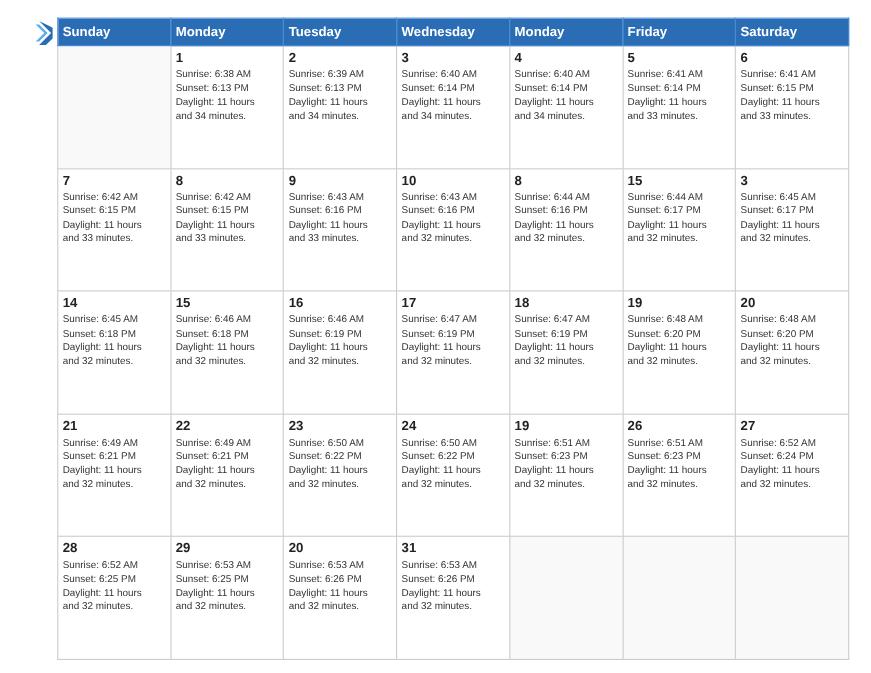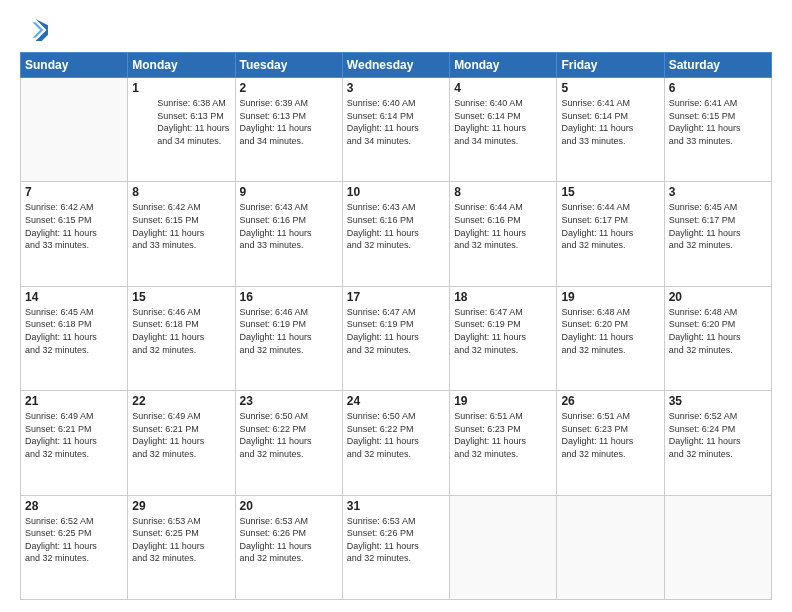--- a/index.html
+++ b/index.html
@@ -8,21 +8,21 @@
       height: 612px;
       font-family: Arial, sans-serif;
       background: #fff;
       overflow: hidden;
     }
     .page {
       width: 792px;
       height: 612px;
       padding: 16px 20px 12px 20px;
       display: flex;
-      flex-direction: column;
+      flex-direction: row;
     }
     .header {
       display: flex;
       align-items: flex-start;
       justify-content: space-between;
       margin-bottom: 8px;
     }
     .logo {
       display: flex;
       align-items: center;
@@ -124,21 +124,21 @@
           <th>Monday</th>
           <th>Friday</th>
           <th>Saturday</th>
         </tr>
     </thead>
     <tbody id="calendar-body">
         <tr>
           <td class="empty"></td>
           <td>
             <span class="day-num">1</span>
-            <div class="day-info" style="white-space: pre-line; margin-left: 25px;">Sunrise: 6:38 AM
+            <div class="day-info" style="white-space: pre-line;">Sunrise: 6:38 AM
 Sunset: 6:13 PM
 Daylight: 11 hours
 and 34 minutes.</div>
           </td>
           <td>
             <span class="day-num">2</span>
             <div class="day-info" style="white-space: pre-line;">Sunrise: 6:39 AM
 Sunset: 6:13 PM
 Daylight: 11 hours
 and 34 minutes.</div>
@@ -311,21 +311,21 @@
 and 32 minutes.</div>
           </td>
           <td>
             <span class="day-num">26</span>
             <div class="day-info" style="white-space: pre-line;">Sunrise: 6:51 AM
 Sunset: 6:23 PM
 Daylight: 11 hours
 and 32 minutes.</div>
           </td>
           <td>
-            <span class="day-num">35</span>
+            <span class="day-num">27</span>
             <div class="day-info" style="white-space: pre-line;">Sunrise: 6:52 AM
 Sunset: 6:24 PM
 Daylight: 11 hours
 and 32 minutes.</div>
           </td>
         </tr>
         <tr>
           <td>
             <span class="day-num">28</span>
             <div class="day-info" style="white-space: pre-line;">Sunrise: 6:52 AM

